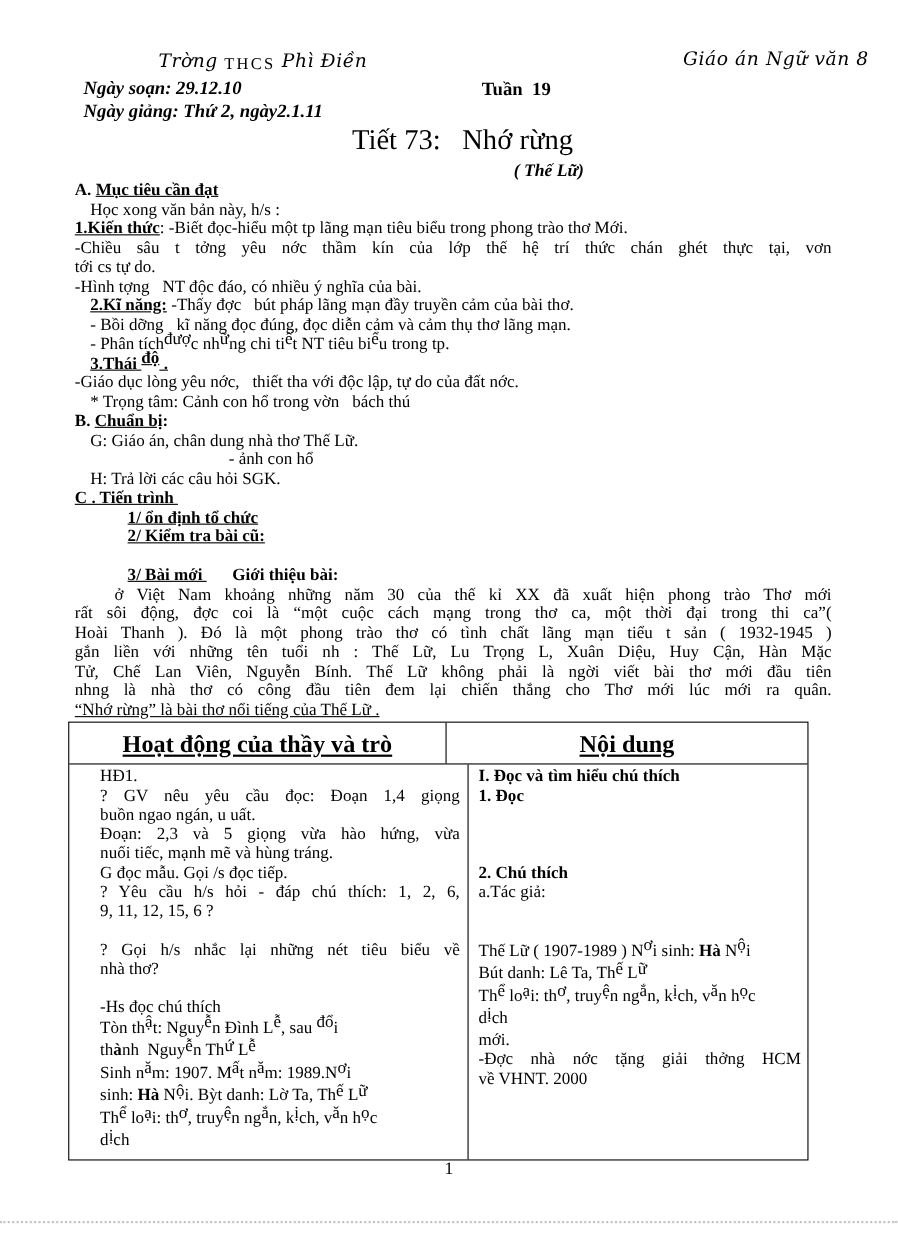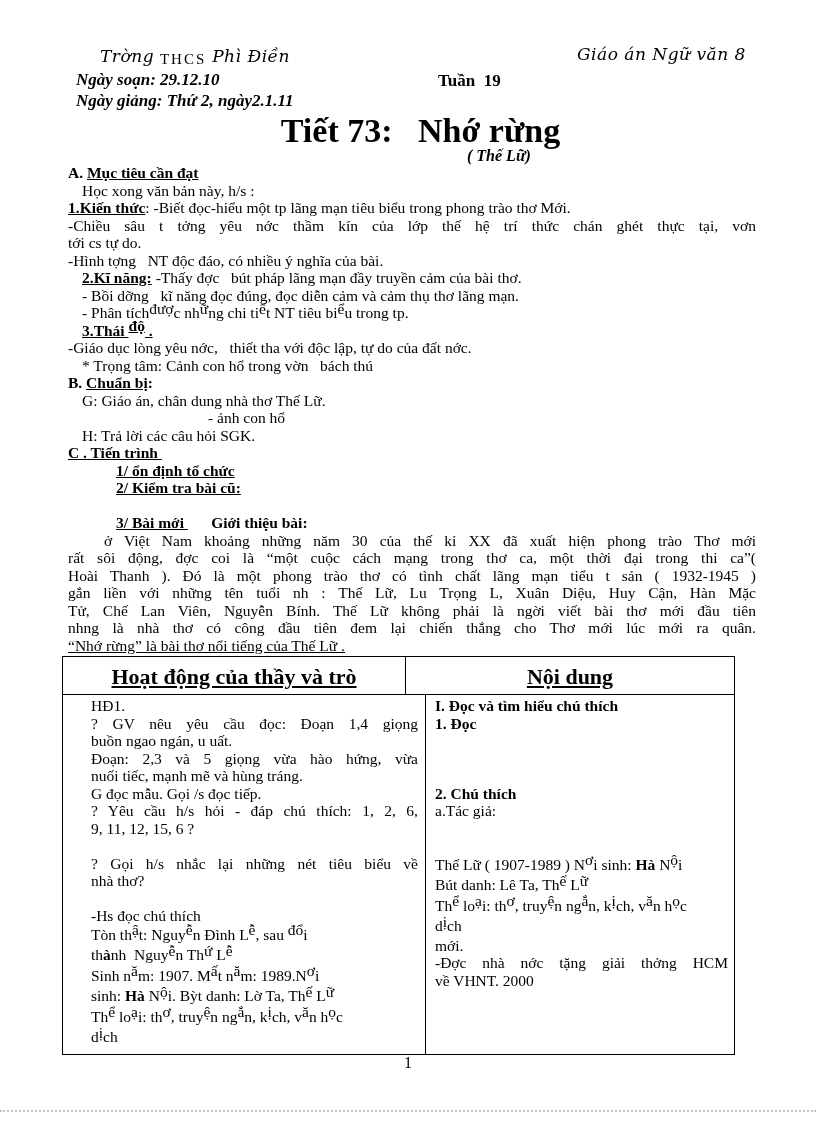--- a/index.html
+++ b/index.html
@@ -9,28 +9,28 @@
   .line{font-size:15.5px;line-height:17.5px;min-height:17.5px;white-space:pre-wrap;}
   .tall{line-height:20.5px;min-height:20.5px;}
   .blank{min-height:17.5px;}
   .j{white-space:normal;text-align:justify;text-align-last:justify;}
   .b{font-weight:bold;}
   .i{}
   .u{text-decoration:underline;}
   .sup{position:relative;top:-4.5px;}
   
   .header-left{position:absolute;left:100px;top:46px;}
-  .script{font-family:"DejaVu Serif",serif;font-style:italic;font-size:17px;letter-spacing:.5px;}
+  .script{font-family:"DejaVu Serif",serif;font-style:italic;font-size:17px;letter-spacing:.5px;margin-left:44px;}
   .acronym{font-family:"Liberation Serif",serif;font-style:normal;font-size:15px;letter-spacing:2px;vertical-align:-2px;}
   .header-right{position:absolute;left:577px;top:44px;}
   .meta-soan{position:absolute;left:76px;top:70px;font-weight:bold;font-style:italic;font-size:17px;white-space:pre;}
   .week{position:absolute;left:438px;top:71px;font-weight:bold;font-size:17px;white-space:pre;}
   .meta-giang{position:absolute;left:76px;top:91px;font-weight:bold;font-style:italic;font-size:17px;white-space:pre;}
   .title{position:absolute;left:0;top:112px;width:816px;padding-left:25px;box-sizing:border-box;
-         text-align:center;font-weight:bold;font-size:34px;white-space:pre;}
+         text-align:center;font-weight:normal;font-size:26px;white-space:pre;}
   .author{position:absolute;left:467px;top:147px;font-weight:bold;font-style:italic;font-size:16px;white-space:pre;}
   
   #body-lines{position:absolute;left:68px;top:164px;width:688px;}
   .ind1{padding-left:14px;}
   .ind2{padding-left:48px;}
   .ind3{padding-left:36px;}
   .ind4{padding-left:140px;}
   
   .lesson-table{position:absolute;left:62px;top:656px;width:673px;border:1.6px solid #000;box-sizing:border-box;}
   .t-header{display:flex;border-bottom:1.6px solid #000;}

